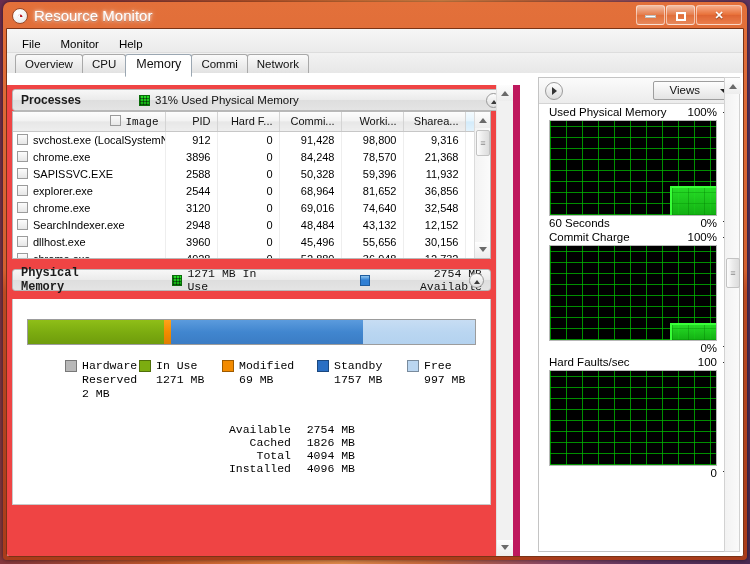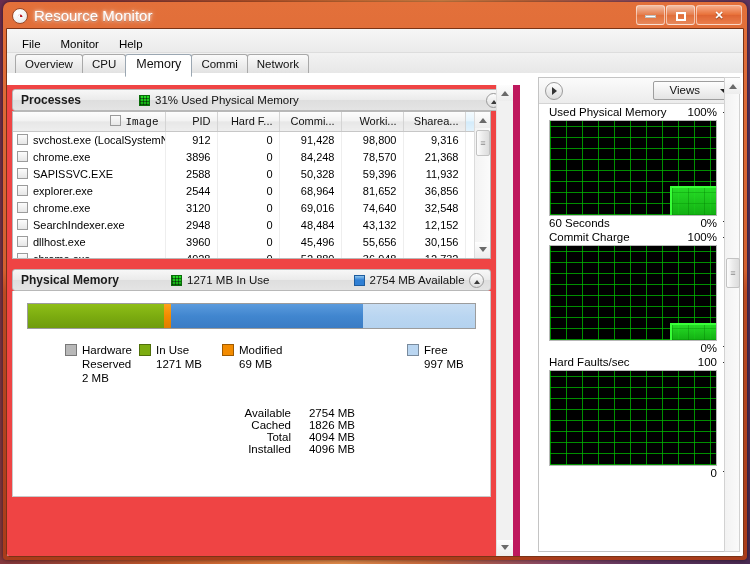--- a/index.html
+++ b/index.html
@@ -176,24 +176,24 @@
   .sthumb {
     position: absolute; left: 1px; width: 14px;
     background: linear-gradient(90deg,#fdfdfd,#e9e9e9 55%,#dcdcdc);
     border: 1px solid #c3c3c3; border-radius: 2px; cursor: pointer;
   }
   .sthumb::after {
     content: "≡"; position: absolute; left: 0; right: 0; top: 50%;
     transform: translateY(-52%); text-align: center; font-size: 9px; color: #8a8a8a;
   }
   
-  #pmSection { position: absolute; left: 0; top: 180px; right: 17px; }
+  #pmSection { position: absolute; left: 0; top: 180px; right: 17px; font-family: Liberation Mono, monospace; }
   #pmBody {
-    margin: 0 5px; border: 1px solid #c9c9c9; border-top: none; background: #fff;
-    height: 206px; position: relative; padding: 12px 14px 0 14px;
+    margin: 8px 5px; border: 1px solid #c9c9c9; border-top: none; background: #fff;
+    height: 206px; position: relative; padding: 20px 14px 0 14px;
   }
   #memBar {
     height: 26px; border: 1px solid #9c9c9c; display: flex; overflow: hidden;
     background: #fff;
   }
   .seg { height: 100%; }
   .seg.inuse  { background: linear-gradient(180deg,#8fbe18 0%,#7cac10 50%,#6f9c0c 100%); }
   .seg.mod    { background: linear-gradient(180deg,#ffa21a 0%,#f38b00 50%,#e07e00 100%); }
   .seg.standby{ background: linear-gradient(180deg,#5b9bdd 0%,#4186cf 50%,#3b7cc4 100%); }
   .seg.free   { background: linear-gradient(180deg,#c7ddf3 0%,#bad6f1 50%,#b4d2ef 100%); }
@@ -459,20 +459,24 @@
                     <span class="lgText">Hardware<br>Reserved<br>2 MB</span>
                   </div>
                   <div class="lgItem" style="position: absolute; left: 112px;">
                     <span class="lgSw" style="background: linear-gradient(rgb(124, 172, 16), rgb(124, 172, 16));"></span>
                     <span class="lgText">In Use<br>1271 MB</span>
                   </div>
                   <div class="lgItem" style="position: absolute; left: 195px;">
                     <span class="lgSw" style="background: linear-gradient(rgb(243, 139, 0), rgb(243, 139, 0));"></span>
                     <span class="lgText">Modified<br>69 MB</span>
                   </div>
+                  <div class="lgItem" style="position: absolute; left: 290px;">
+                    <span class="lgSw" style="background: linear-gradient(rgb(42, 111, 196), rgb(42, 111, 196));"></span>
+                    <span class="lgText">Standby<br>1757 MB</span>
+                  </div>
                   <div class="lgItem" style="position: absolute; left: 380px;">
                     <span class="lgSw" style="background: linear-gradient(rgb(186, 214, 241), rgb(186, 214, 241));"></span>
                     <span class="lgText">Free<br>997 MB</span>
                   </div>
                 </div>
             <div id="stats" style="padding-left: 186px;">
                   <div class="statRow">
                     <div class="statLbl">Available</div>
                     <div class="statVal">2754 MB</div>
                   </div>

